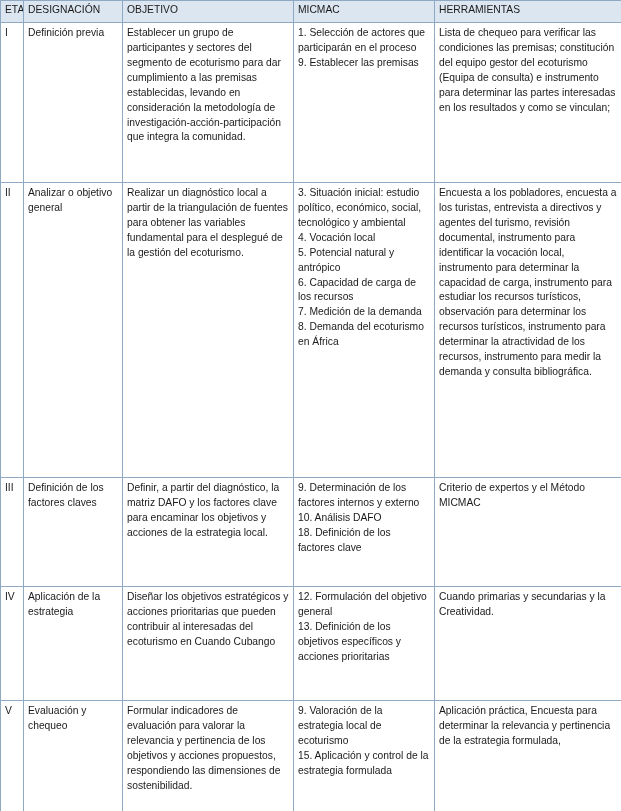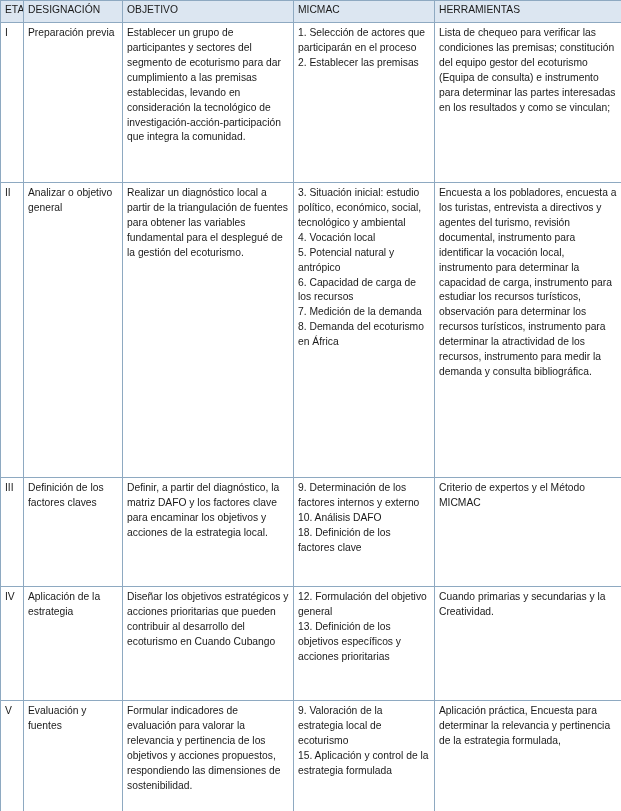--- a/index.html
+++ b/index.html
@@ -77,28 +77,28 @@
       <th>MICMAC</th>
       <th>HERRAMIENTAS</th>
     </tr>
   </thead>
   <tbody>
     <tr class="row-1">
       <td>
           <span class="cell-text">I</span>
         </td>
       <td>
-          <span class="cell-text">Preparación previa</span>
+          <span class="cell-text">Definición previa</span>
         </td>
       <td>
-          <span class="cell-text">Establecer un grupo de participantes y sectores del segmento de ecoturismo para dar cumplimiento a las premisas establecidas, levando en consideración la tecnológico de investigación-acción-participación que integra la comunidad.</span>
+          <span class="cell-text">Establecer un grupo de participantes y sectores del segmento de ecoturismo para dar cumplimiento a las premisas establecidas, levando en consideración la metodología de investigación-acción-participación que integra la comunidad.</span>
         </td>
       <td>
           <span class="cell-text">1. Selección de actores que participarán en el proceso
-2. Establecer las premisas</span>
+9. Establecer las premisas</span>
         </td>
       <td>
           <span class="cell-text">Lista de chequeo para verificar las condiciones las premisas; constitución del equipo gestor del ecoturismo (Equipa de consulta) e instrumento para determinar las partes interesadas en los resultados y como se vinculan;</span>
         </td>
     </tr>
     <tr class="row-2">
       <td>
           <span class="cell-text">II</span>
         </td>
       <td>
@@ -139,36 +139,36 @@
         </td>
     </tr>
     <tr class="row-4">
       <td>
           <span class="cell-text">IV</span>
         </td>
       <td>
           <span class="cell-text">Aplicación de la estrategia</span>
         </td>
       <td>
-          <span class="cell-text">Diseñar los objetivos estratégicos y acciones prioritarias que pueden contribuir al desarrollo del ecoturismo en Cuando Cubango</span>
+          <span class="cell-text">Diseñar los objetivos estratégicos y acciones prioritarias que pueden contribuir al interesadas del ecoturismo en Cuando Cubango</span>
         </td>
       <td>
           <span class="cell-text">12. Formulación del objetivo general
 13. Definición de los objetivos específicos y acciones prioritarias</span>
         </td>
       <td>
           <span class="cell-text">Cuando primarias y secundarias y la Creatividad.</span>
         </td>
     </tr>
     <tr class="row-5">
       <td>
           <span class="cell-text">V</span>
         </td>
       <td>
-          <span class="cell-text">Evaluación y fuentes</span>
+          <span class="cell-text">Evaluación y chequeo</span>
         </td>
       <td>
           <span class="cell-text">Formular indicadores de evaluación para valorar la relevancia y pertinencia de los objetivos y acciones propuestos, respondiendo las dimensiones de sostenibilidad.</span>
         </td>
       <td>
           <span class="cell-text">9. Valoración de la estrategia local de ecoturismo
 15. Aplicación y control de la estrategia formulada</span>
         </td>
       <td>
           <span class="cell-text">Aplicación práctica, Encuesta para determinar la relevancia y pertinencia de la estrategia formulada,</span>

